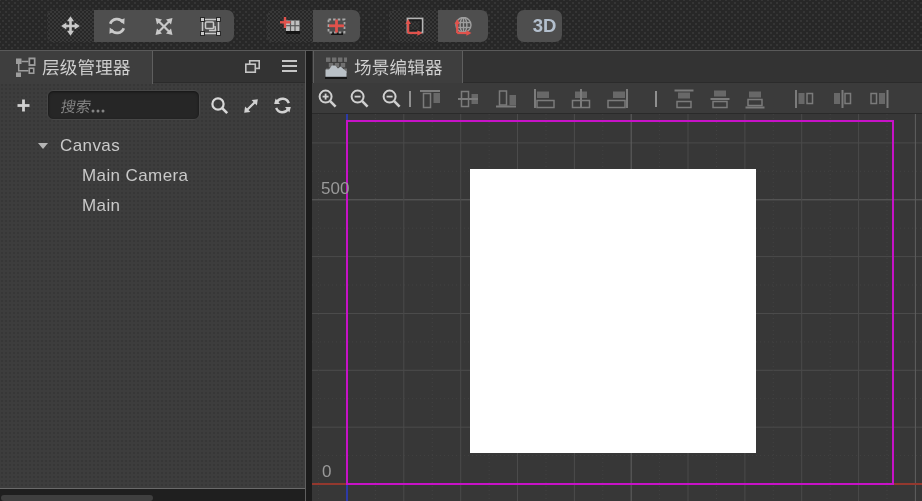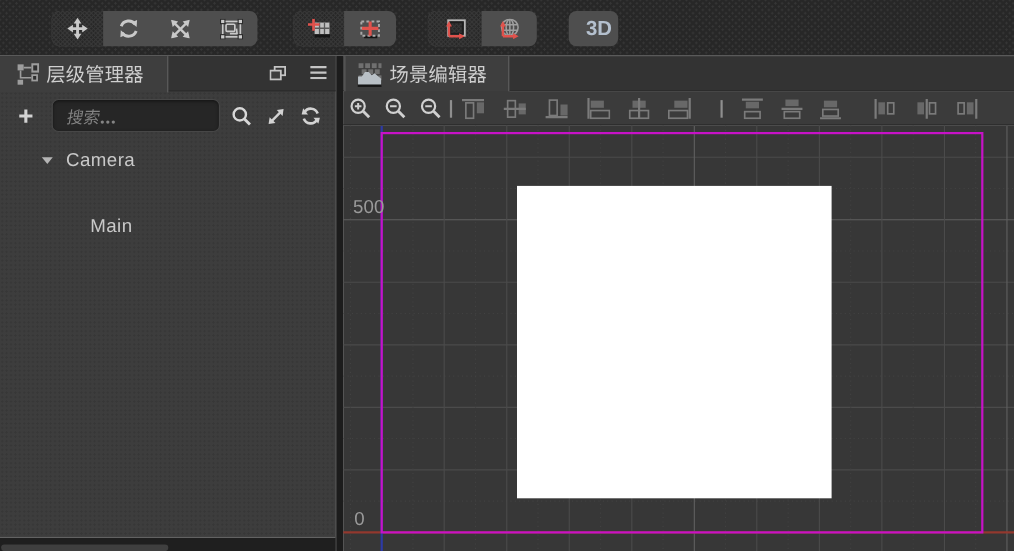--- a/index.html
+++ b/index.html
@@ -241,21 +241,22 @@
 </svg></div>
     <div class="ic" style="left:273px;top:45px;"><svg width="19" height="19" viewBox="0 0 19 19">
 <g stroke="#d2d2d2" stroke-width="2.4" fill="none">
 <path d="M15.8 7.2 A 6.6 6.6 0 0 0 3.8 6.2"></path>
 <path d="M3.2 11.8 A 6.6 6.6 0 0 0 15.2 12.8"></path>
 </g>
 <path d="M1.2 8 L7 8 L2.6 2.5 Z" fill="#d2d2d2"></path>
 <path d="M17.8 11 L12 11 L16.4 16.5 Z" fill="#d2d2d2"></path>
 </svg></div>
     <div class="tri" style="left:38px;top:92px;"></div>
-    <div class="treerow" style="left:60px;top:80px;">Camera</div>
+    <div class="treerow" style="left:60px;top:80px;">Canvas</div>
+    <div class="treerow" style="left:82px;top:110px;">Main Camera</div>
     <div class="treerow" style="left:82px;top:140px;">Main</div>
     <div id="lbottom">
         <div id="lthumb"></div>
       </div>
   </div>
   <div id="divider"></div>
   <div id="rpanel">
     <div id="rtabbar">
       <div id="rtab"></div>
       <div class="ic" style="left:13px;top:6px;"><svg width="22" height="22" viewBox="0 0 22 22">

